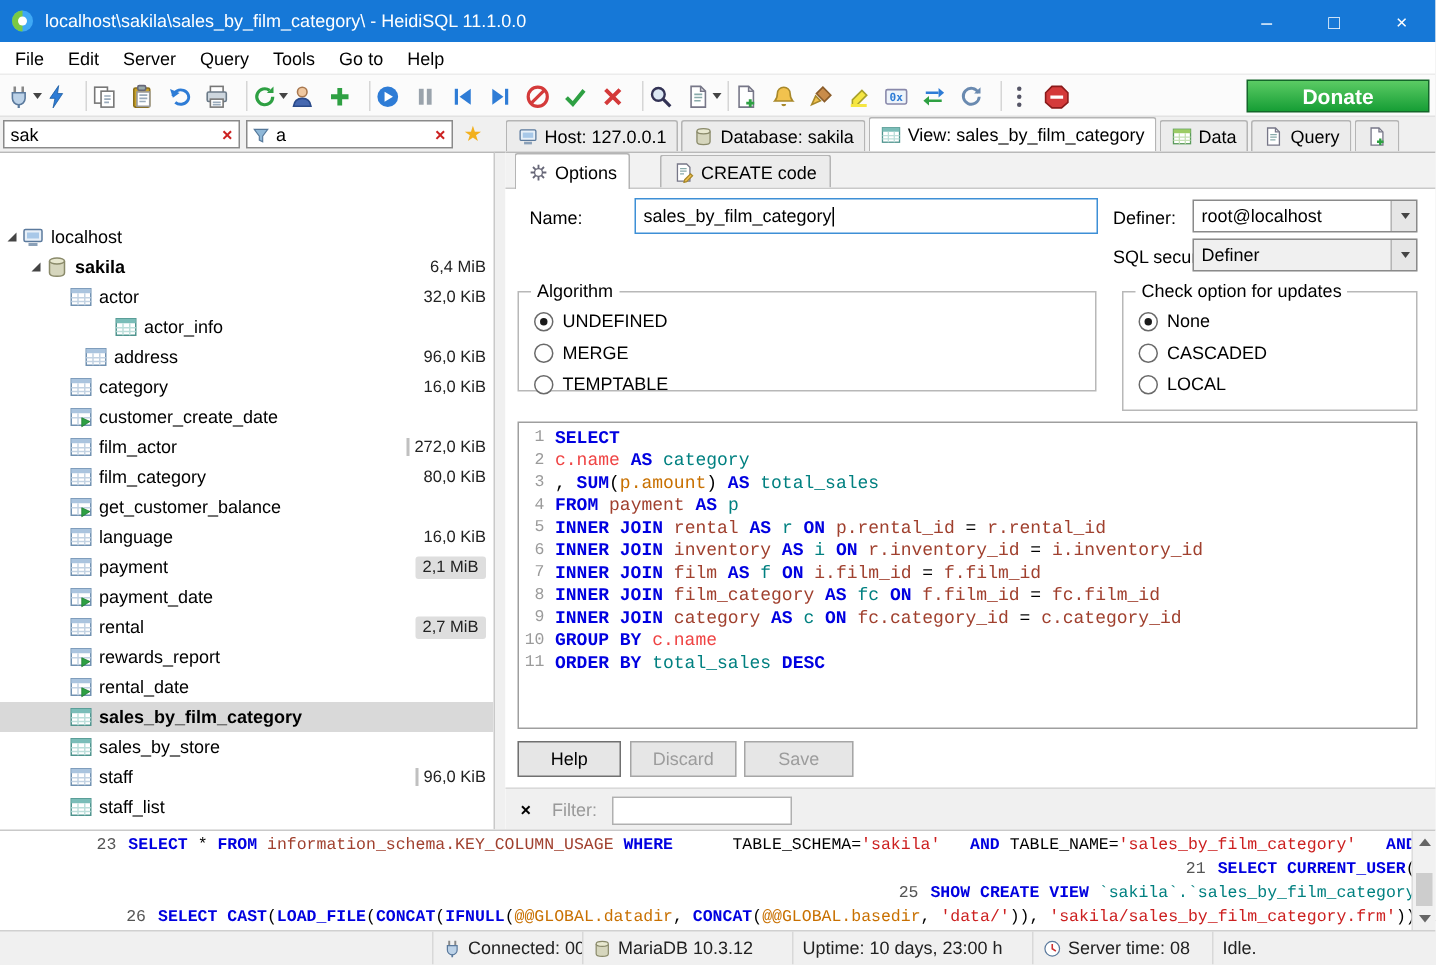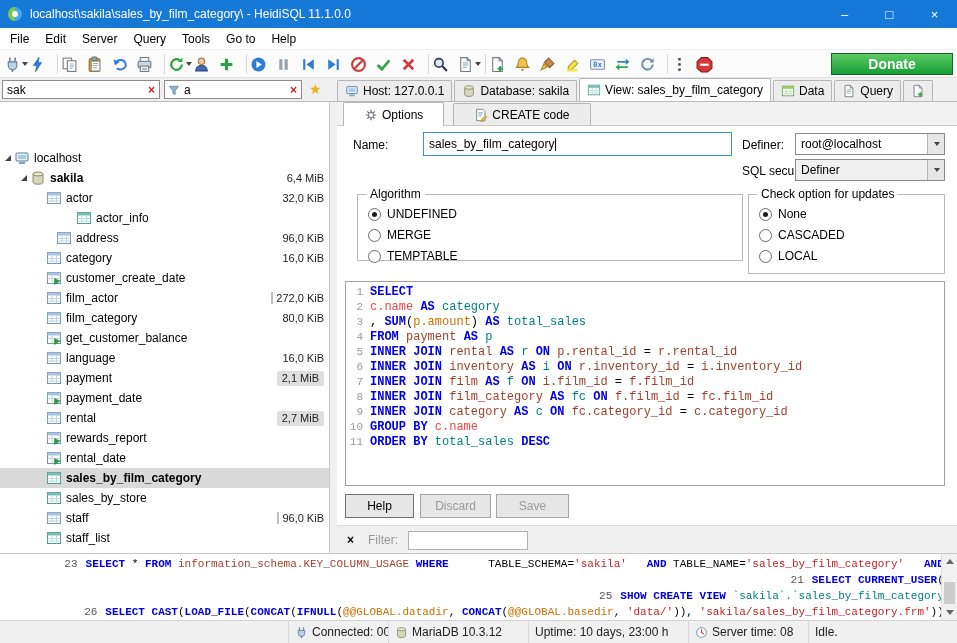--- a/index.html
+++ b/index.html
@@ -51,21 +51,21 @@
   .exp.on::before { content:""; width:0; height:0; border-bottom:6px solid #444; border-left:6px solid transparent; }
   .tlabel { margin-left:4px; white-space:nowrap; }
   .tlabel.b { font-weight:bold; }
   .tsize { position:absolute; right:5px; display:flex; align-items:center; gap:3px; font-size:11px; color:#222; }
   .tsize.pill { background:#dedede; border-radius:2px; padding:0 5px; height:15px; line-height:15px; }
   .tick { width:2px; height:12px; background:#c0c0c0; }
 
   
   .rightpanel { position:absolute; left:337px; top:101px; right:0; height:452px; background:#fff; border-top:1px solid #b9b9b9; }
   .edtabs { position:absolute; left:0; top:0; right:0; height:24px; background:#f2f2f2; border-bottom:1px solid #c9c9c9; display:flex; align-items:flex-end; padding-left:6px; }
-  .edtab { display:flex; align-items:center; gap:4px; height:22px; padding:0 20px; background:#ececec; border:1px solid #b5b5b5; border-bottom:none; border-radius:2px 2px 0 0; margin-right:9px; }
+  .edtab { display:flex; align-items:center; gap:4px; height:22px; padding:0 8px; background:#ececec; border:1px solid #b5b5b5; border-bottom:none; border-radius:2px 2px 0 0; margin-right:20px; }
   .edtab.active { background:#fff; height:24px; margin-bottom:-1px; }
   .edtab .icon { width:14px; height:14px; }
   .page { position:absolute; left:0; top:24px; right:0; bottom:0; background:#fff; }
   .flabel { position:absolute; font-size:12px; }
   .nameinput { position:absolute; left:86px; top:6px; width:309px; height:24px; border:1px solid #3d8fd6; background:#fff; display:flex; align-items:center; padding:0 5px; }
   .caret { display:inline-block; width:1px; height:13px; background:#000; margin-left:1px; vertical-align:-2px; }
   .combo { position:absolute; width:150px; height:22px; border:1px solid #8a8a8a; background:#fff; display:flex; align-items:center; }
   .combo.gray { background:#f0f0f0; }
   .combo .cval { flex:1; padding:0 5px; overflow:hidden; white-space:nowrap; }
   .combo .cbtn { width:17px; height:100%; background:#e6e6e6; border-left:1px solid #b5b5b5; display:flex; align-items:center; justify-content:center; }
@@ -760,21 +760,21 @@
       </div>
 
       <span class="flabel" style="left:405px;top:38px">SQL security:</span>
       <div class="combo gray" style="left:458px;top:33px">
         <span class="cval">Definer</span>
         <span class="cbtn">
             <span class="caretdn"></span>
           </span>
       </div>
 
-      <div class="groupbox" style="left:20px;top:68px;width:386px;height:67px">
+      <div class="groupbox" style="left:8px;top:68px;width:386px;height:67px">
         <span class="gtitle">Algorithm</span>
         <div class="radios">
             <label class="radiorow">
               <span class="radio checked"></span>
               <span class="radiolab">UNDEFINED</span>
             </label>
             <label class="radiorow">
               <span class="radio"></span>
               <span class="radiolab">MERGE</span>
             </label>

